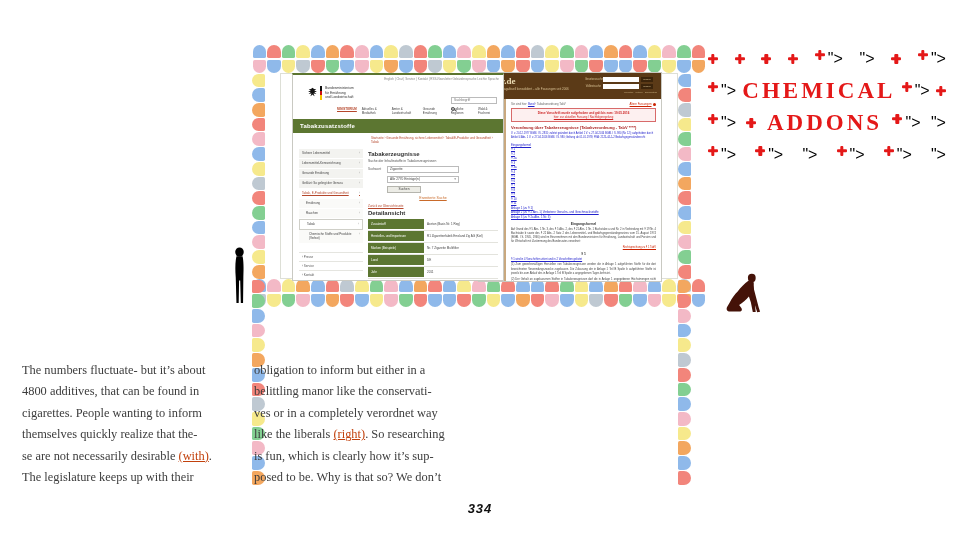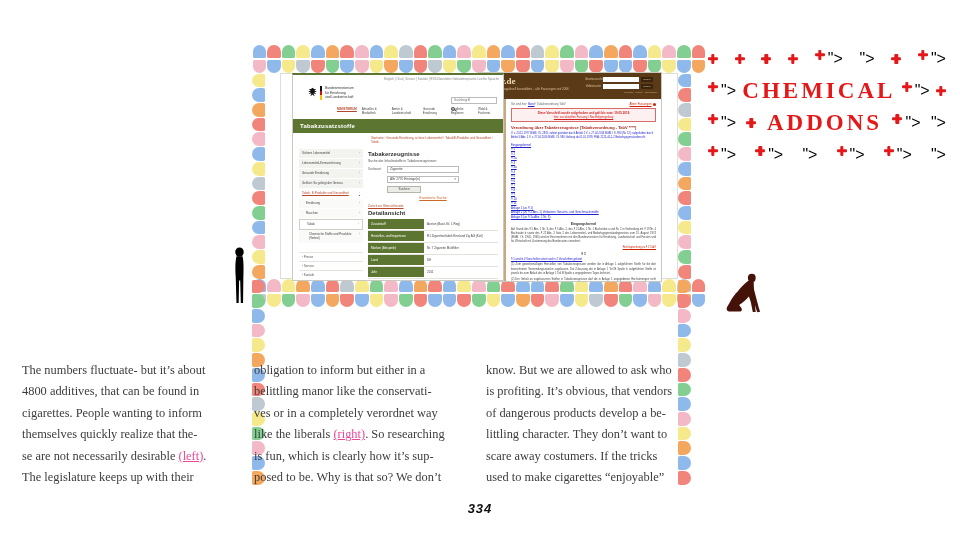--- a/index.html
+++ b/index.html
@@ -139,21 +139,21 @@
   .stencil-word { font-family:"Liberation Serif", serif; font-weight:bold; font-size:23px;
     letter-spacing:3px; }
 
   
   .columns { left:22px; top:360px; width:916px; display:grid;
     grid-template-columns:repeat(4, 220px); column-gap:12px; }
   .col { font-family:"Liberation Serif", serif; font-size:12.4px; line-height:21.4px;
     color:#3c3c3c; white-space:pre-line; }
   .seg-lead { font-family:"Liberation Sans", sans-serif; font-weight:900; font-size:11.5px;
     letter-spacing:.6px; color:#161616; }
-  .seg-link { color:#ec4899; text-decoration:underline; }
+  .seg-link { color:#c2410c; text-decoration:underline; }
 
   
   .pagenum { left:0; top:501px; width:960px; text-align:center; font-weight:900;
     font-size:13px; letter-spacing:1px; color:#111; font-style:oblique 8deg; }
 </style>
 </head>
 <body>
 
 <div class="artwork abs">
   <div id="frame-border">
@@ -604,29 +604,23 @@
         <span class="cross" style="--c:#e41818"></span>
       </span><span class="stencil-word" style="color:#e41818">ADDONS</span><span class="cluster"><span class="cross" style="--c:#e41818"></span>"&gt;</span>"&gt;</div>
     <div class="cross-row"><span class="cluster"><span class="cross" style="--c:#e41818"></span>"&gt;</span><span class="cluster"><span class="cross" style="--c:#e41818"></span>"&gt;</span>"&gt;<span class="cluster"><span class="cross" style="--c:#e41818"></span>"&gt;</span><span class="cluster"><span class="cross" style="--c:#e41818"></span>"&gt;</span>"&gt;</div>
   </div>
 
 <div class="columns abs">
   <p class="col"><span>The numbers fluctuate- but it’s about
 4800 additives, that can be found in
 cigarettes. People wanting to inform
 themselves quickly realize that the-
-se are not necessarily desirable </span><span class="seg-link">(left)</span><span>.
+se are not necessarily desirable </span><span class="seg-link">(with)</span><span>.
 The legislature keeps up with their</span></p>
   <p class="col"><span>obligation to inform but either in a
 belittling manor like the conservati-
 ves or in a completely verordnet way
 like the liberals </span><span class="seg-link">(right)</span><span>. So researching
 is fun, which is clearly how it’s sup-
 posed to be. Why is that so? We don’t</span></p>
-  <p class="col"><span>know. But we are allowed to ask who
-is profiting. It’s obvious, that vendors
-of dangerous products develop a be-
-littling character. They don’t want to
-scare away costumers. If the tricks
-used to make cigarettes “enjoyable”</span></p>
 </div>
 
 <div class="pagenum abs">334</div>
 
 </body></html>

